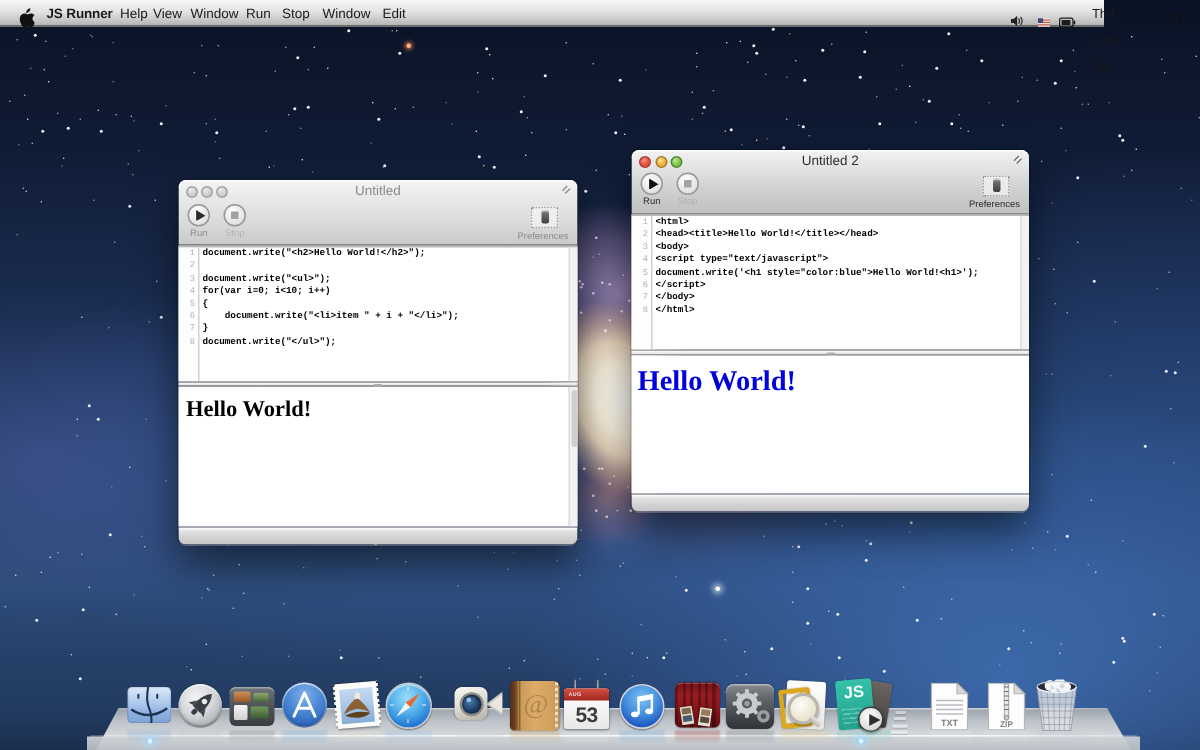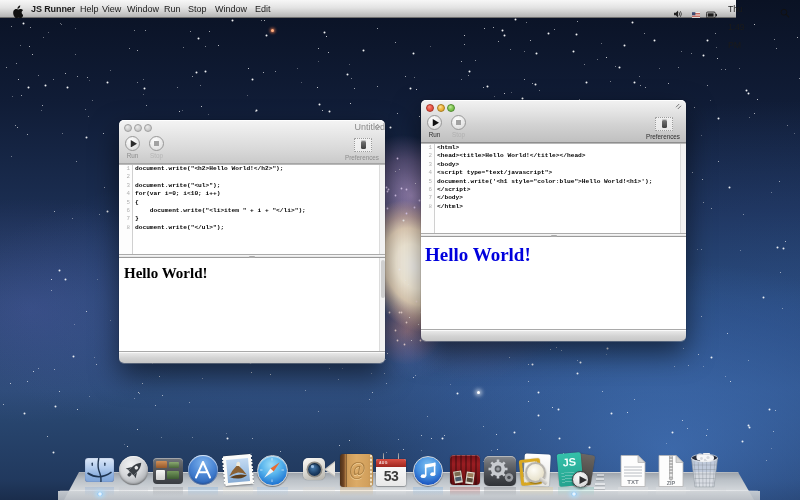--- a/index.html
+++ b/index.html
@@ -627,21 +627,21 @@
       <circle cx="4.6" cy="4.6" r="3.4" fill="none" stroke="#111" stroke-width="1.1"></circle>
       <line x1="7.1" y1="7.1" x2="10" y2="10" stroke="#111" stroke-width="1.3" stroke-linecap="round"></line>
     </svg>
 </div>
 
 <div class="win" id="win1" style="left:119px;top:120px;width:266px;height:243px;">
  <div class="whead inactive" style="height:44px;">
    <div class="tl gray" style="left:5px;top:4px;"></div>
    <div class="tl gray" style="left:15px;top:4px;"></div>
    <div class="tl gray" style="left:25px;top:4px;"></div>
-   <div class="wtitle" style="top:2px;color:#8b8b8b;text-align:right;">Untitled</div>
+   <div class="wtitle" style="top:2px;color:#8b8b8b;">Untitled</div>
    <svg class="rsz" style="right:4px;top:3px;" viewBox="0 0 7 7">
         <path d="M1 4.2 L4.2 1 M2.8 6 L6 2.8" stroke="#909090" stroke-width="1" fill="none"></path>
       </svg>
    <div class="tbtn" style="left:6px;top:16px;"></div>
    <svg class="abs" style="left:11px;top:19.8px;" width="7.5" height="7.5" viewBox="0 0 6 6">
         <polygon points="0.6,0 5.6,3 0.6,6" fill="#2b2b2b"></polygon>
       </svg>
    <div class="tlabel" style="left:1px;top:31.5px;width:25px;color:#8d8d8d;">Run</div>
    <div class="tbtn" style="left:30px;top:16px;"></div>
    <div class="abs" style="left:34.7px;top:20.7px;width:5.8px;height:5.8px;background:#a2a2a2;"></div>
@@ -681,20 +681,21 @@
       </div>
  </div>
  <div class="wfoot"></div>
 </div>
 
 <div class="win" id="win2" style="left:421px;top:100px;width:265px;height:241px;">
  <div class="whead active" style="height:43px;">
    <div class="tl red" style="left:5px;top:3.5px;"></div>
    <div class="tl yel" style="left:15.5px;top:3.5px;"></div>
    <div class="tl grn" style="left:26px;top:3.5px;"></div>
+   <div class="wtitle" style="top:2px;color:#2f2f2f;">Untitled 2</div>
    <svg class="rsz" style="right:4px;top:3px;" viewBox="0 0 7 7">
         <path d="M1 4.2 L4.2 1 M2.8 6 L6 2.8" stroke="#777" stroke-width="1" fill="none"></path>
       </svg>
    <div class="tbtn" style="left:6px;top:15px;"></div>
    <svg class="abs" style="left:11px;top:18.8px;" width="7.5" height="7.5" viewBox="0 0 6 6">
         <polygon points="0.6,0 5.6,3 0.6,6" fill="#101010"></polygon>
       </svg>
    <div class="tlabel" style="left:1px;top:30.5px;width:25px;color:#2d2d2d;">Run</div>
    <div class="tbtn" style="left:30px;top:15px;"></div>
    <div class="abs" style="left:34.7px;top:19.7px;width:5.8px;height:5.8px;background:#a2a2a2;"></div>

